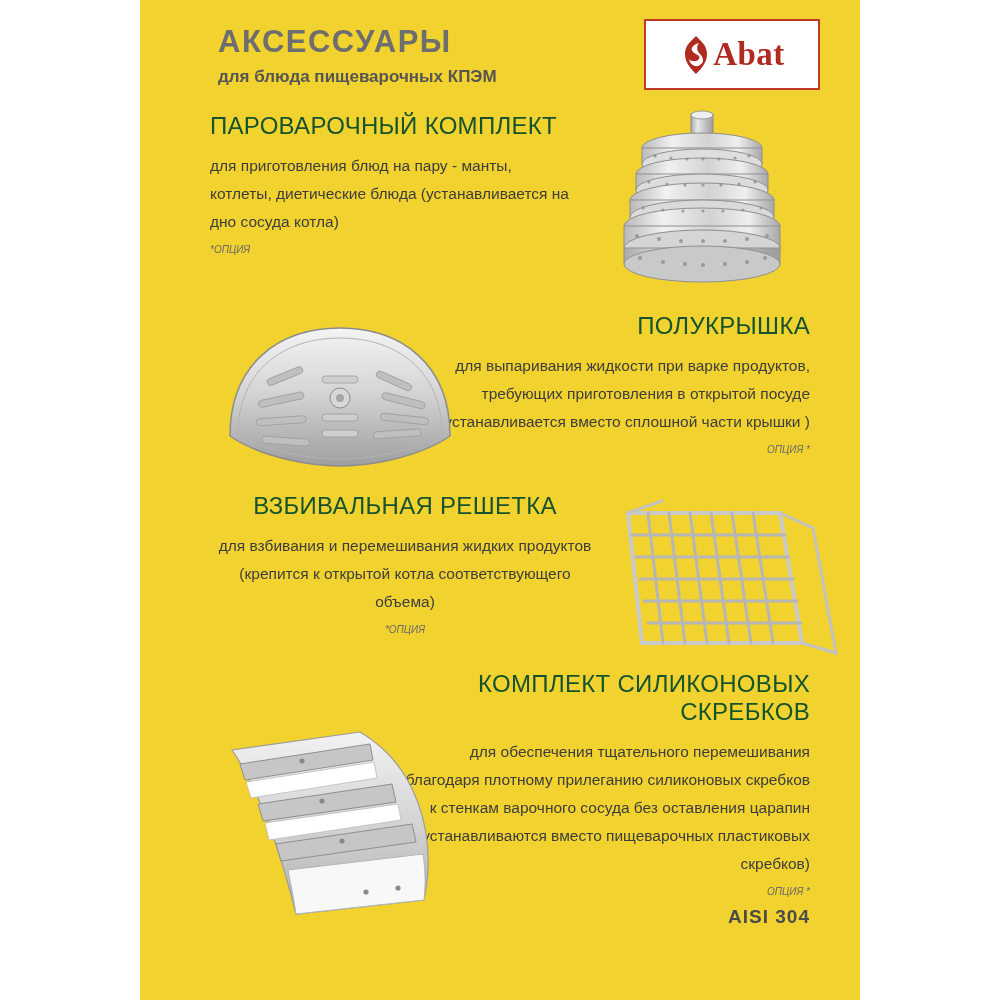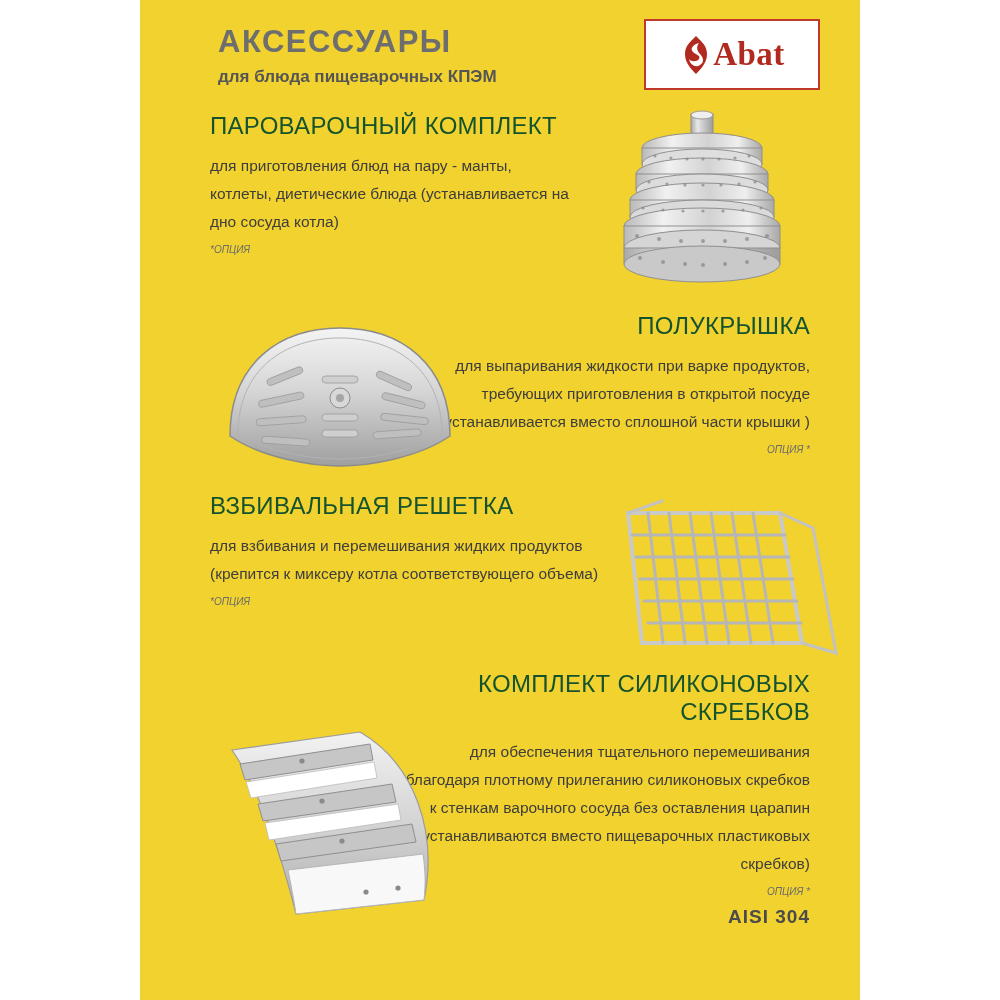--- a/index.html
+++ b/index.html
@@ -112,21 +112,21 @@
 
   
   #block-steam { left: 70px; top: 112px; width: 360px; }
   #img-steam { left: 455px; top: 108px; width: 215px; height: 185px; }
 
   
   #block-lid { left: 270px; top: 300px; width: 400px; margin-top: 12px; }
   #img-lid { left: 78px; top: 318px; width: 245px; height: 165px; }
 
   
-  #block-grid { left: 70px; top: 492px; width: 390px; }
+  #block-grid { left: 70px; top: 492px; width: 390px; text-align: center; }
   #img-grid { left: 430px; top: 495px; width: 270px; height: 175px; }
 
   
   #block-scr { left: 260px; top: 670px; width: 410px; text-align: right; }
   #img-scr { left: 70px; top: 722px; width: 300px; height: 195px; }
 
   .aisi {
     font-family: Liberation Sans, sans-serif;
     font-size: 19px;
     font-weight: bold;
@@ -291,21 +291,21 @@
           <rect x="104" y="96" width="36" height="7" rx="3.5"></rect>
           <rect x="104" y="112" width="36" height="7" rx="3.5"></rect>
         </g>
         <circle cx="122" cy="80" r="10" fill="#d8d8d8" stroke="#8d8d8d"></circle>
         <circle cx="122" cy="80" r="4" fill="#a5a5a5"></circle>
       </svg>
     </div>
 
     <div class="block left-align" id="block-grid">
       <div class="b-title">ВЗБИВАЛЬНАЯ РЕШЕТКА</div>
-      <div class="b-text">для взбивания и перемешивания жидких продуктов (крепится к миксеру котла соответствующего объема)</div>
+      <div class="b-text">для взбивания и перемешивания жидких продуктов (крепится к открытой котла соответствующего объема)</div>
       <div class="b-opt">*ОПЦИЯ</div>
     </div>
 
     <div class="ill" id="img-grid">
       <svg viewBox="0 0 270 175">
         <g stroke="#b6b6b6" stroke-width="3" fill="none" stroke-linecap="round">
           <path d="M58 18 L210 18 L232 148 L72 148 Z" stroke="#c9c9c9" stroke-width="4"></path>
           <path d="M78 18 L93 148"></path>
           <path d="M99 18 L115 148"></path>
           <path d="M120 18 L137 148"></path>

